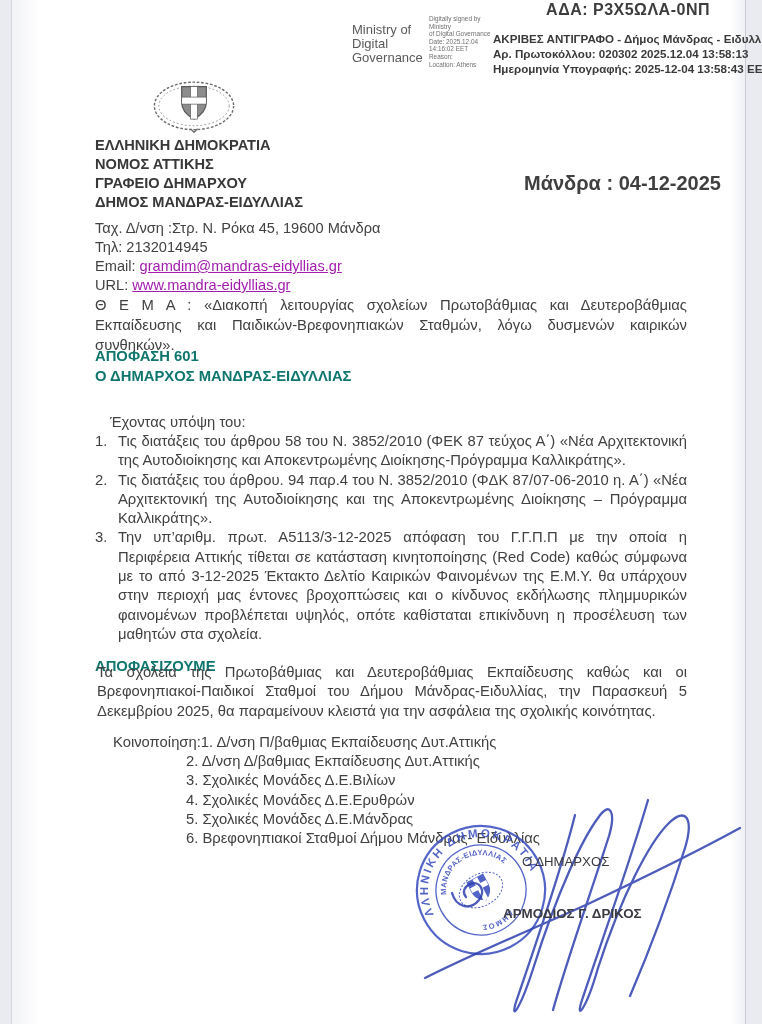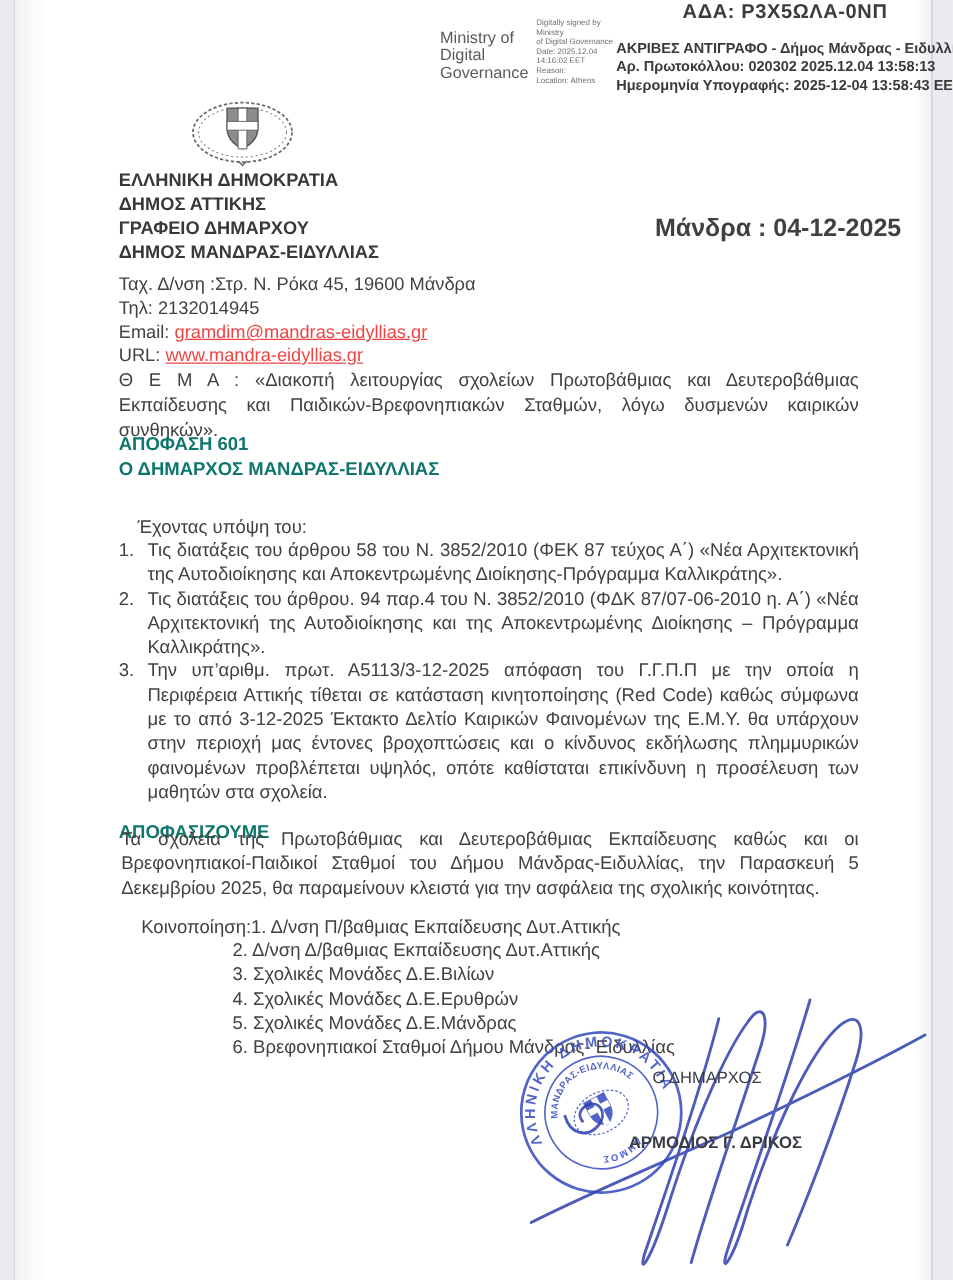--- a/index.html
+++ b/index.html
@@ -17,21 +17,21 @@
 
   .ada-title{left:460px;top:1px;width:250px;text-align:right;font-size:16px;font-weight:600;letter-spacing:.5px;color:#3c3c3c;}
   .ministry{left:352px;top:23px;font-size:13px;line-height:14px;color:#5a5a5a;}
   .digsig{left:429px;top:15px;font-size:6.4px;line-height:7.6px;color:#6f6f6f;width:70px;}
   .certify{left:493px;top:31px;font-size:11.6px;line-height:15px;font-weight:bold;color:#3a3a3a;white-space:nowrap;}
 
   .emblem{left:150px;top:74px;}
   .org{left:95px;top:136px;font-size:14.6px;line-height:19px;font-weight:bold;color:#383838;}
   .place-date{left:524px;top:172px;font-size:20px;font-weight:bold;color:#404040;}
   .contact{left:95px;top:219px;font-size:14.6px;line-height:19px;color:#424242;}
-  .contact a{color:#ef4444;text-decoration:underline;}
+  .contact a{color:#a21caf;text-decoration:underline;}
 
   .subject{left:95px;top:295px;width:592px;font-size:14.8px;line-height:20px;text-align:justify;color:#414141;}
   .center-col{left:95px;width:592px;text-align:left;font-weight:bold;color:#0f766e;font-size:14.8px;}
   .preamble{left:110px;top:414px;font-size:14.8px;color:#414141;text-align:right;}
 
   .legal-list{left:95px;top:432px;width:592px;font-size:14.8px;line-height:19.3px;color:#414141;}
   .num-item{display:flex;margin-bottom:0;}
   .num{flex:0 0 23px;}
   .itext{flex:1;text-align:justify;}
   .gap-after{margin-bottom:0px;}
@@ -85,21 +85,21 @@
       <ellipse cx="50" cy="36" rx="40" ry="22.5" fill="none" stroke="#8a8a8a" stroke-width="1" stroke-dasharray="2 2.5"></ellipse>
       <path d="M46 62 L50 66 L54 62" fill="none" stroke="#6a6a6a" stroke-width="1.4"></path>
       <path d="M36 14 h28 v18 c0 10 -8 16 -14 19 c-6 -3 -14 -9 -14 -19 z" fill="#8d8d8d" stroke="#5a5a5a" stroke-width="1.4"></path>
       <rect x="46" y="14" width="8" height="37" fill="#ffffff" stroke="#5a5a5a" stroke-width="0.8"></rect>
       <rect x="36" y="26" width="28" height="8" fill="#ffffff" stroke="#5a5a5a" stroke-width="0.8"></rect>
     </svg>
   </div>
 
   <div class="abs org">
     <div>ΕΛΛΗΝΙΚΗ ΔΗΜΟΚΡΑΤΙΑ</div>
-    <div>ΔΗΜΟΣ ΑΤΤΙΚΗΣ</div>
+    <div>ΝΟΜΟΣ ΑΤΤΙΚΗΣ</div>
     <div>ΓΡΑΦΕΙΟ ΔΗΜΑΡΧΟΥ</div>
     <div>ΔΗΜΟΣ ΜΑΝΔΡΑΣ-ΕΙΔΥΛΛΙΑΣ</div>
   </div>
 
   <div class="abs place-date">Μάνδρα : 04-12-2025</div>
 
   <div class="abs contact">
     <div>Ταχ. Δ/νση :Στρ. Ν. Ρόκα 45, 19600 Μάνδρα</div>
     <div>Τηλ: 2132014945</div>
     <div>

